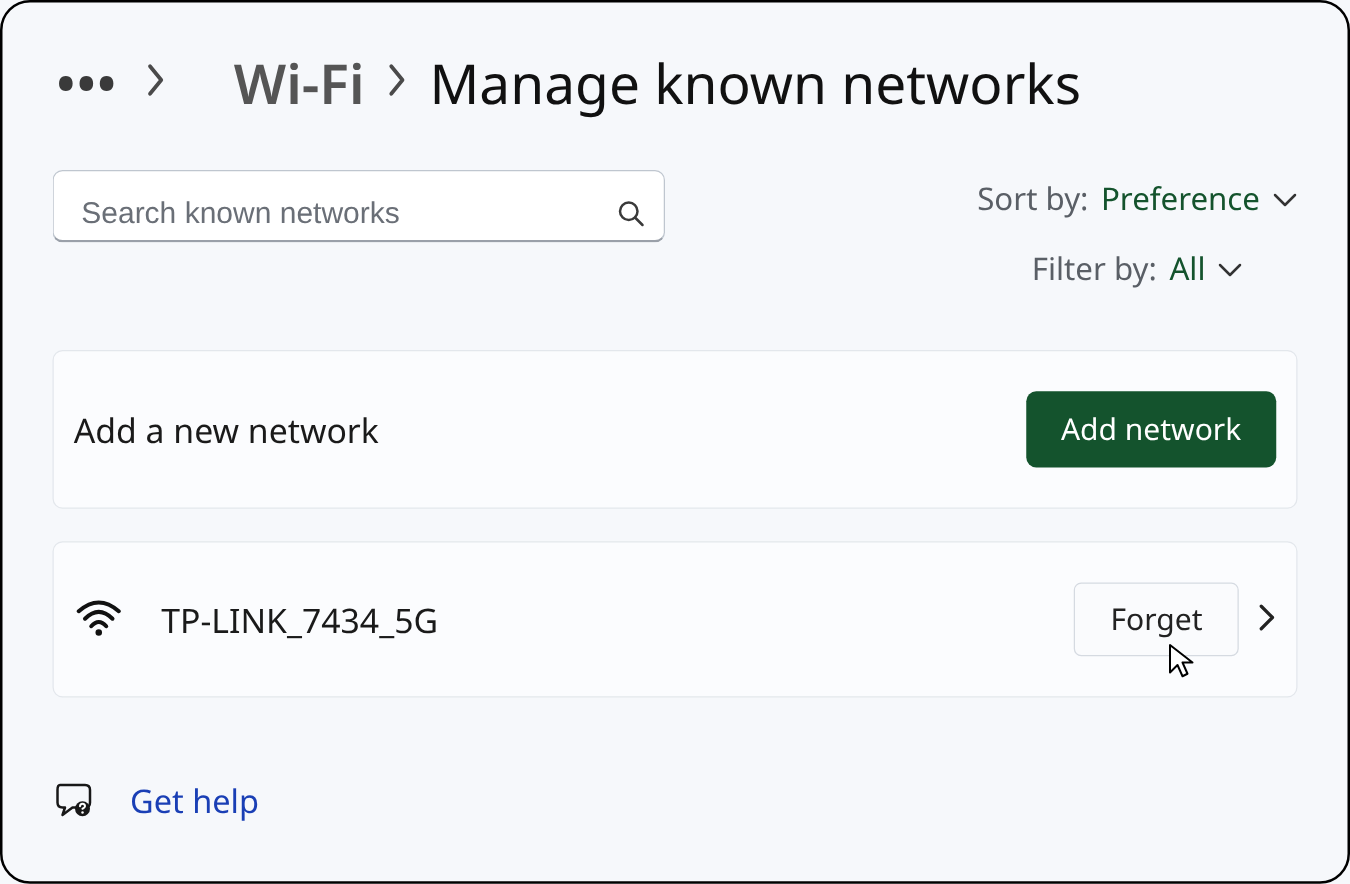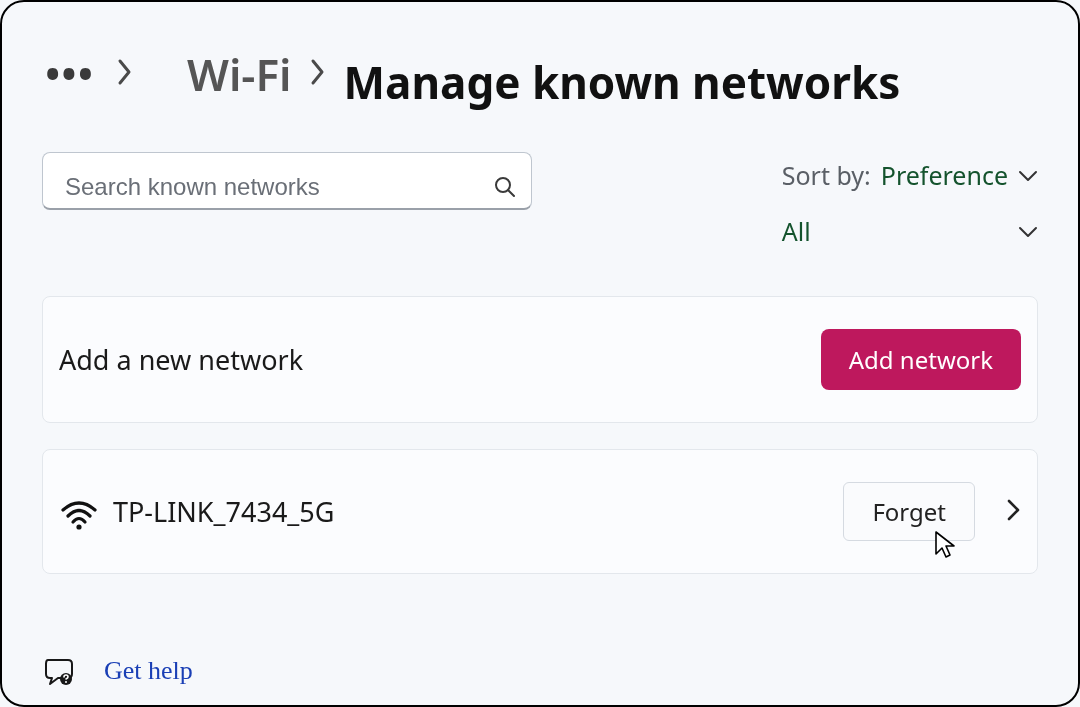--- a/index.html
+++ b/index.html
@@ -37,23 +37,22 @@
   }
   .bc-item {
     font-size: 44px;
     font-weight: 600;
     color: #555;
     cursor: pointer;
     margin-left: 36px;
   }
   .bc-current {
     font-size: 44px;
-    font-weight: 700;
+    font-weight: 400;
     color: #111;
-    margin-top: 16px;
   }
   .row-controls {
     display: flex;
     align-items: flex-start;
     justify-content: space-between;
     margin-bottom: 18px;
   }
   .known-label {
     font-size: 27px;
     font-weight: 600;
@@ -84,21 +83,21 @@
   .sf-group {
     text-align: right;
     padding-top: 6px;
   }
   .sf-line {
     font-size: 25px;
     color: #5a5f66;
     margin-bottom: 22px;
     display: flex;
     align-items: center;
-    justify-content: space-between;
+    justify-content: center;
     gap: 10px;
     cursor: pointer;
   }
   .sf-value { color: #14532d; font-weight: 400; }
   .sf-chevron { font-size: 20px; color: #444; }
   .card {
     background: #fbfcfe;
     border: 1px solid #e3e7ec;
     border-radius: 8px;
     padding: 32px 16px;
@@ -106,64 +105,63 @@
     display: flex;
     align-items: center;
     justify-content: space-between;
   }
   .card-title {
     font-size: 27px;
     color: #1a1a1a;
   }
   .card-network {
     display: flex;
-    align-items: flex-end;
-    gap: 14px;
+    align-items: flex-start;
+    gap: 30px;
   }
   .wifi-icon svg { display: block; }
   .btn-primary {
-    background: #be185d;
+    background: #14532d;
     color: #fff;
     font-size: 24px;
     border: none;
     border-radius: 8px;
     padding: 14px 28px;
     cursor: pointer;
     font-family: inherit;
     margin-left: 16px;
   }
   .right-actions {
     display: flex;
     align-items: center;
-    gap: 32px;
+    gap: 16px;
     position: relative;
   }
   .btn-secondary {
     background: #fafbfd;
     color: #222;
     font-size: 24px;
     border: 1px solid #d5dae1;
     border-radius: 6px;
     padding: 12px 28px;
     cursor: pointer;
     font-family: inherit;
   }
   .expand-chevron {
     font-size: 26px;
     color: #2a2a2a;
     cursor: pointer;
     user-select: none;
   }
   .help-row {
     display: flex;
-    align-items: center;
+    align-items: flex-start;
     gap: 28px;
-    margin-top: 80px;
+    margin-top: 64px;
     padding-left: 0px;
-    font-family: Liberation Serif, serif;
   }
   .help-icon svg { display: block; }
   .help-link {
     font-size: 26px;
     color: #1a3fb5;
     cursor: pointer;
   }
   .cursor-arrow {
     position: absolute;
     right: 62px;
@@ -206,20 +204,21 @@
     <div class="sf-line">
       <span>Sort by:</span>
       <span class="sf-value">Preference</span>
       <span class="sf-chevron">
         <svg width="20" height="14" viewBox="0 0 20 14">
             <path d="M2 3 L10 11 L18 3" stroke="#333" stroke-width="2" fill="none" stroke-linecap="round" stroke-linejoin="round"></path>
           </svg>
       </span>
     </div>
     <div class="sf-line">
+      <span>Filter by:</span>
       <span class="sf-value">All</span>
       <span class="sf-chevron">
         <svg width="20" height="14" viewBox="0 0 20 14">
             <path d="M2 3 L10 11 L18 3" stroke="#333" stroke-width="2" fill="none" stroke-linecap="round" stroke-linejoin="round"></path>
           </svg>
       </span>
     </div>
   </div>
 </div>
 

